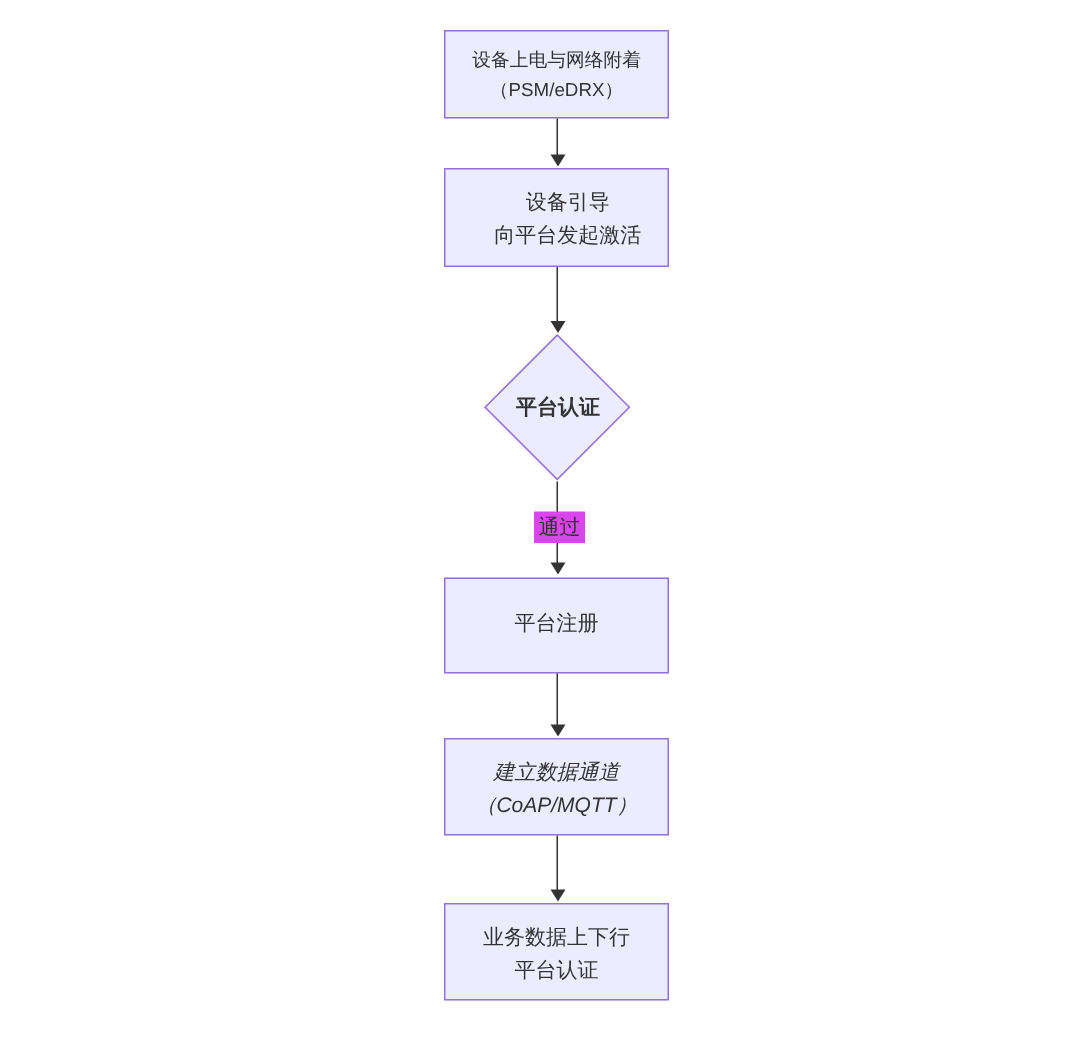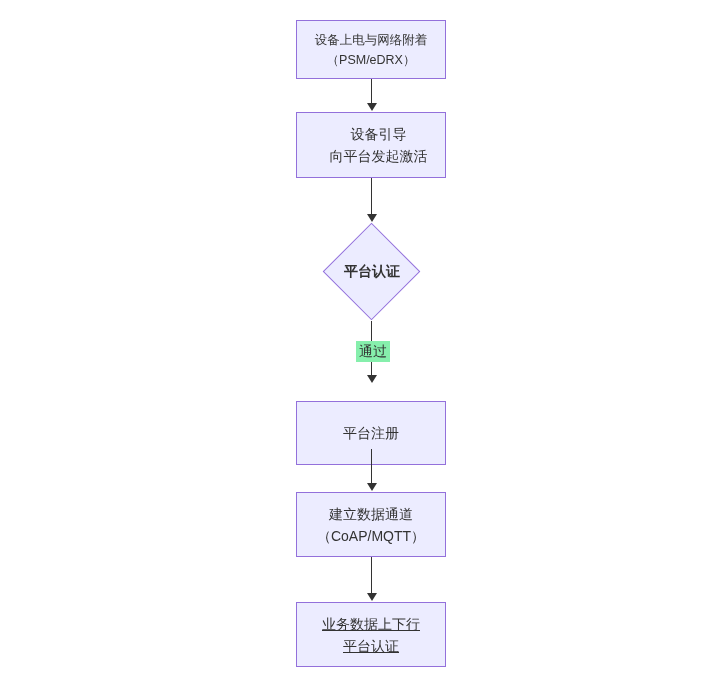--- a/index.html
+++ b/index.html
@@ -59,21 +59,21 @@
     transform: translate(-50%, -50%);
     font-size: 14px;
     white-space: nowrap;
     font-weight: bold;
   }
   .edge-label {
     position: absolute;
     left: 373px;
     top: 341px;
     transform: translateX(-50%);
-    background: #86efac;
+    background: #d946ef;
     font-size: 14px;
     line-height: 21px;
     padding: 0 3px;
     white-space: nowrap;
   }
 </style>
 </head>
 <body>
 
 <div class="canvas">
@@ -94,33 +94,33 @@
   <div class="connector" style="top:178px; height:38px;"></div>
   <div class="arrowhead" style="top:214px;"></div>
 
   <div class="diamond-shape"></div>
   <div class="diamond-label">平台认证</div>
 
   <div class="connector" style="top:321px; height:56px;"></div>
   <div class="arrowhead" style="top:375px;"></div>
   <div class="edge-label">通过</div>
 
-  <div class="node-rect" style="top:401px; height:64px;">
+  <div class="node-rect" style="top:385px; height:64px;font-family:Liberation Serif, serif;">
     <div class="nline">平台注册</div>
   </div>
 
   <div class="connector" style="top:449px; height:36px;"></div>
   <div class="arrowhead" style="top:483px;"></div>
 
-  <div class="node-rect" style="top:492px; height:65px;">
+  <div class="node-rect" style="top:492px; height:65px;font-style:italic;">
     <div class="nline">建立数据通道</div>
     <div class="nline">（CoAP/MQTT）</div>
   </div>
 
   <div class="connector" style="top:557px; height:38px;"></div>
   <div class="arrowhead" style="top:593px;"></div>
 
-  <div class="node-rect" style="top:602px; height:65px;text-decoration:underline;">
+  <div class="node-rect" style="top:602px; height:65px;">
     <div class="nline">业务数据上下行</div>
     <div class="nline">平台认证</div>
   </div>
 
 </div>
 
 </body></html>

